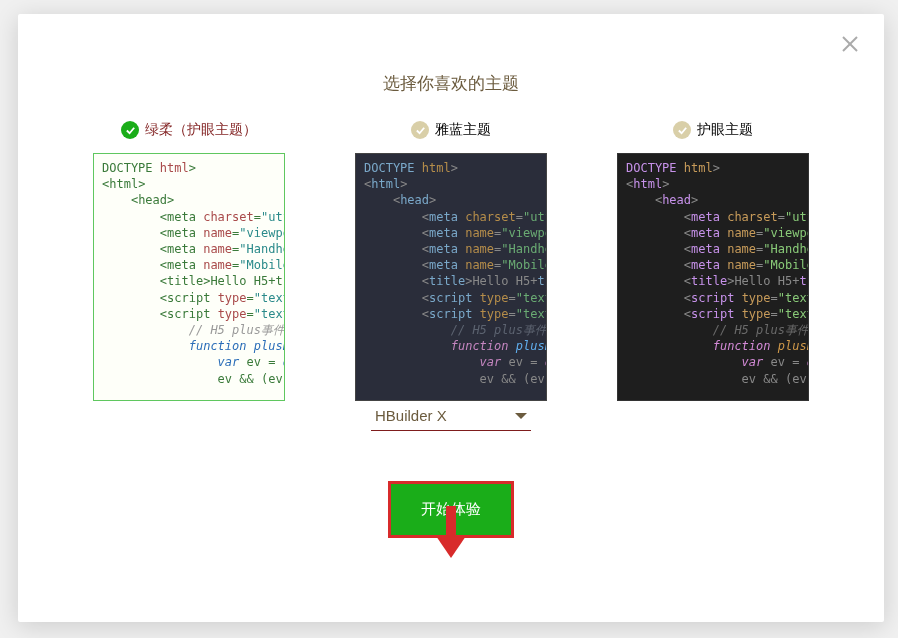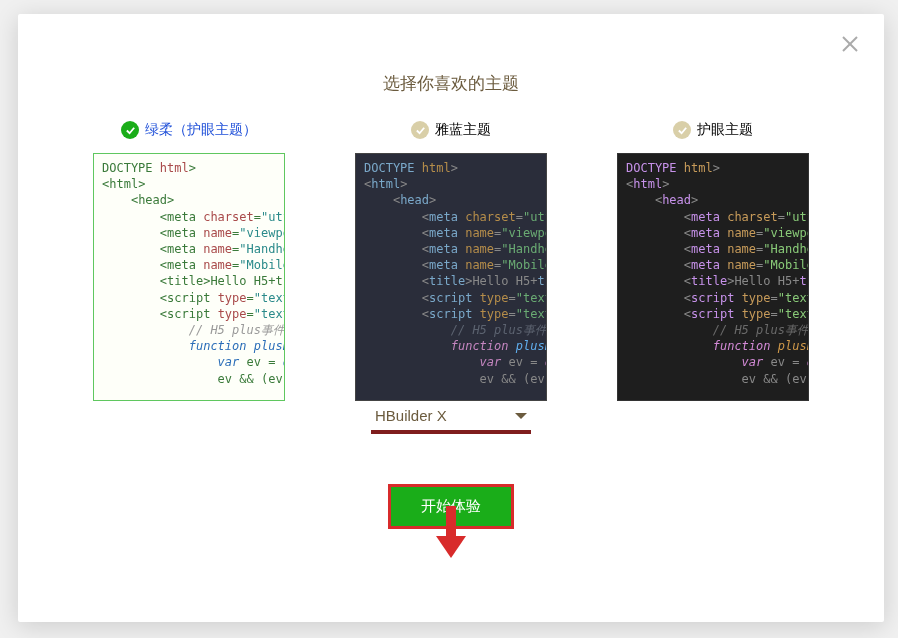--- a/index.html
+++ b/index.html
@@ -54,21 +54,21 @@
   align-items: center;
 }
 .theme-label {
   display: flex;
   align-items: center;
   gap: 6px;
   font-size: 14px;
   margin-bottom: 14px;
   cursor: pointer;
 }
-.theme-label.selected { color: #1d4ed8; }
+.theme-label.selected { color: #7f1d1d; }
 .theme-label.unselected { color: #000000; }
 .check-circle {
   width: 18px;
   height: 18px;
   border-radius: 50%;
   display: flex;
   align-items: center;
   justify-content: center;
   flex-shrink: 0;
 }
@@ -127,21 +127,21 @@
   margin-top: 36px;
   margin-bottom: 18px;
 }
 .select-row {
   display: flex;
   justify-content: center;
   position: relative;
 }
 .select-box {
   width: 160px;
-  border-bottom: 4px solid #7f1d1d;
+  border-bottom: 1px solid #7f1d1d;
   padding: 6px 4px;
   display: flex;
   justify-content: space-between;
   align-items: center;
   cursor: pointer;
   color: #6b5b3e;
   font-size: 15px;
 }
 .select-box .caret {
   width: 0; height: 0;
@@ -159,21 +159,21 @@
 .arrow-annotation svg { display: block; }
 .start-btn-wrap {
   display: flex;
   justify-content: center;
   margin-top: 50px;
 }
 .start-btn {
   background: #1aad19;
   color: #fff;
   border: 3px solid #d82b2b;
-  padding: 10px 30px;
+  padding: 16px 30px;
   font-size: 15px;
   cursor: pointer;
   outline: none;
 }
 </style>
 </head>
 <body>
 
 <div class="modal">
 

